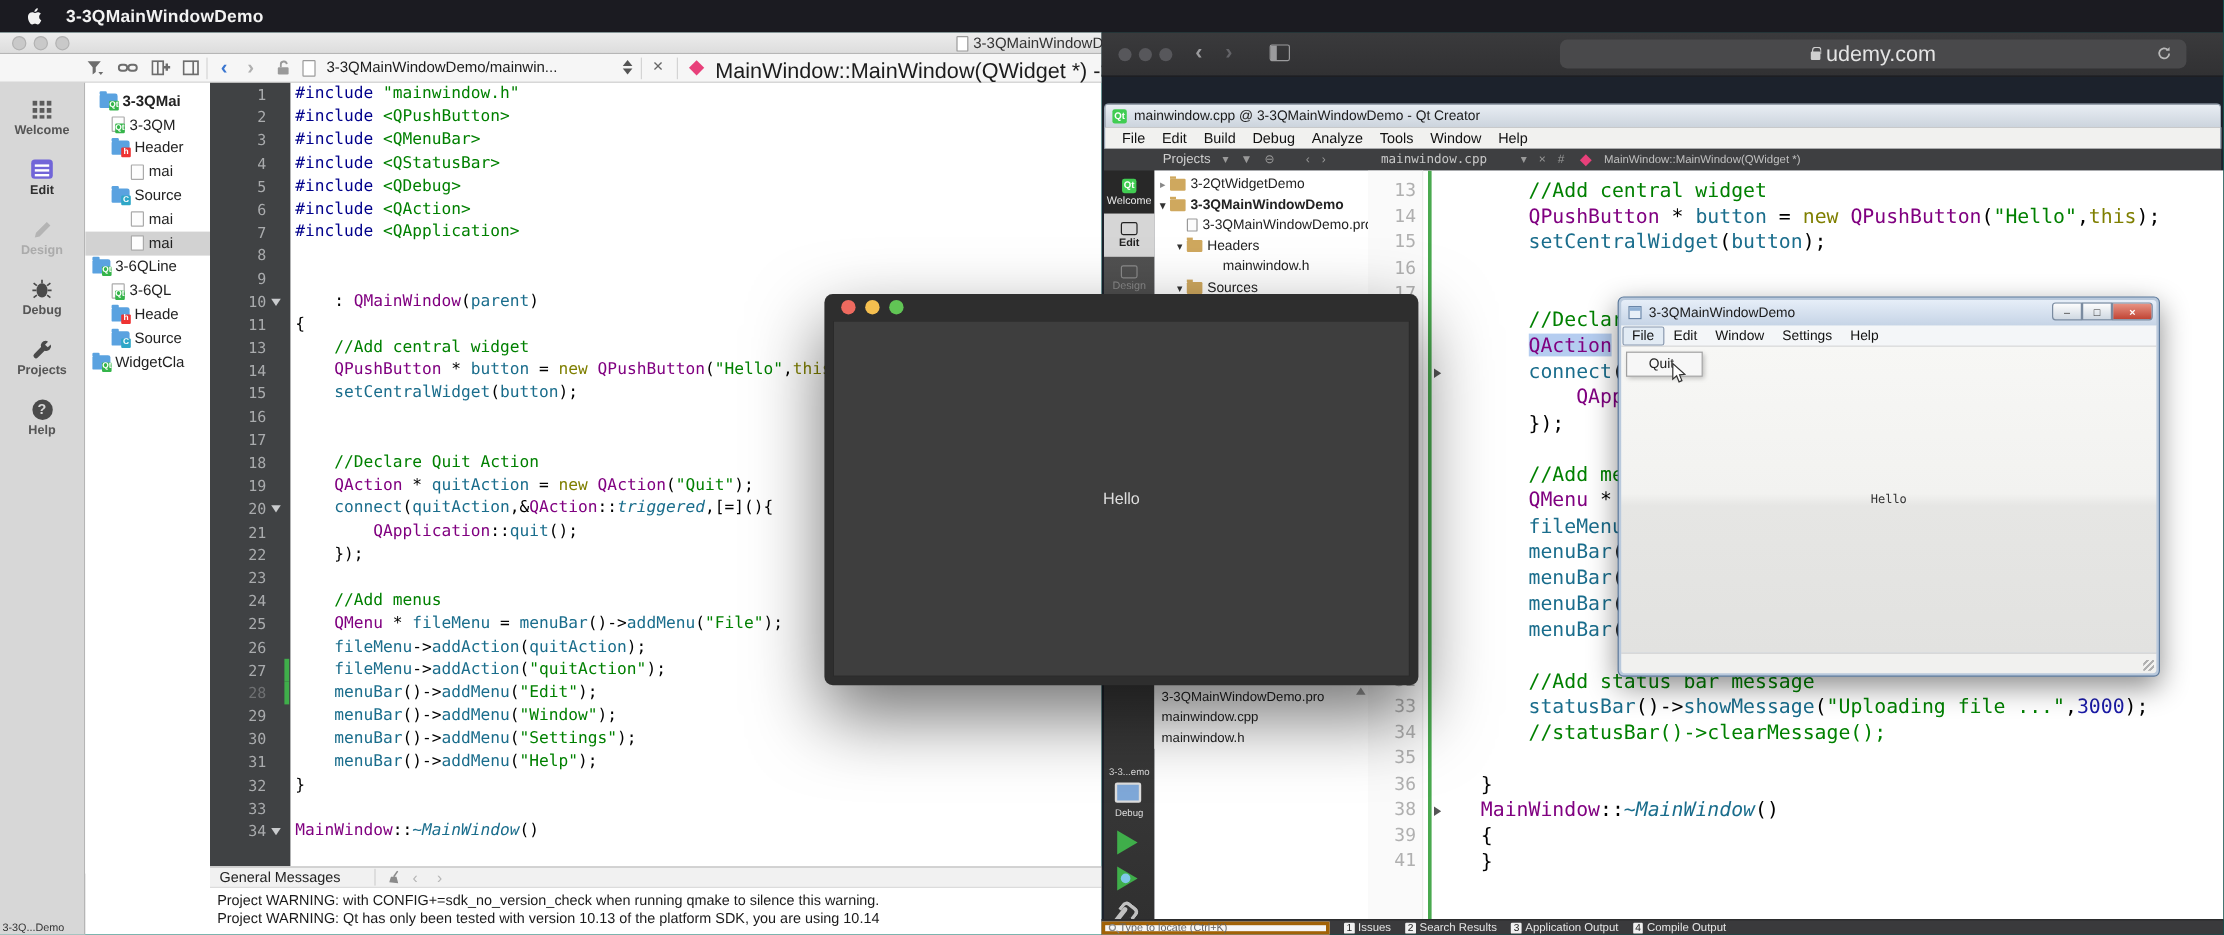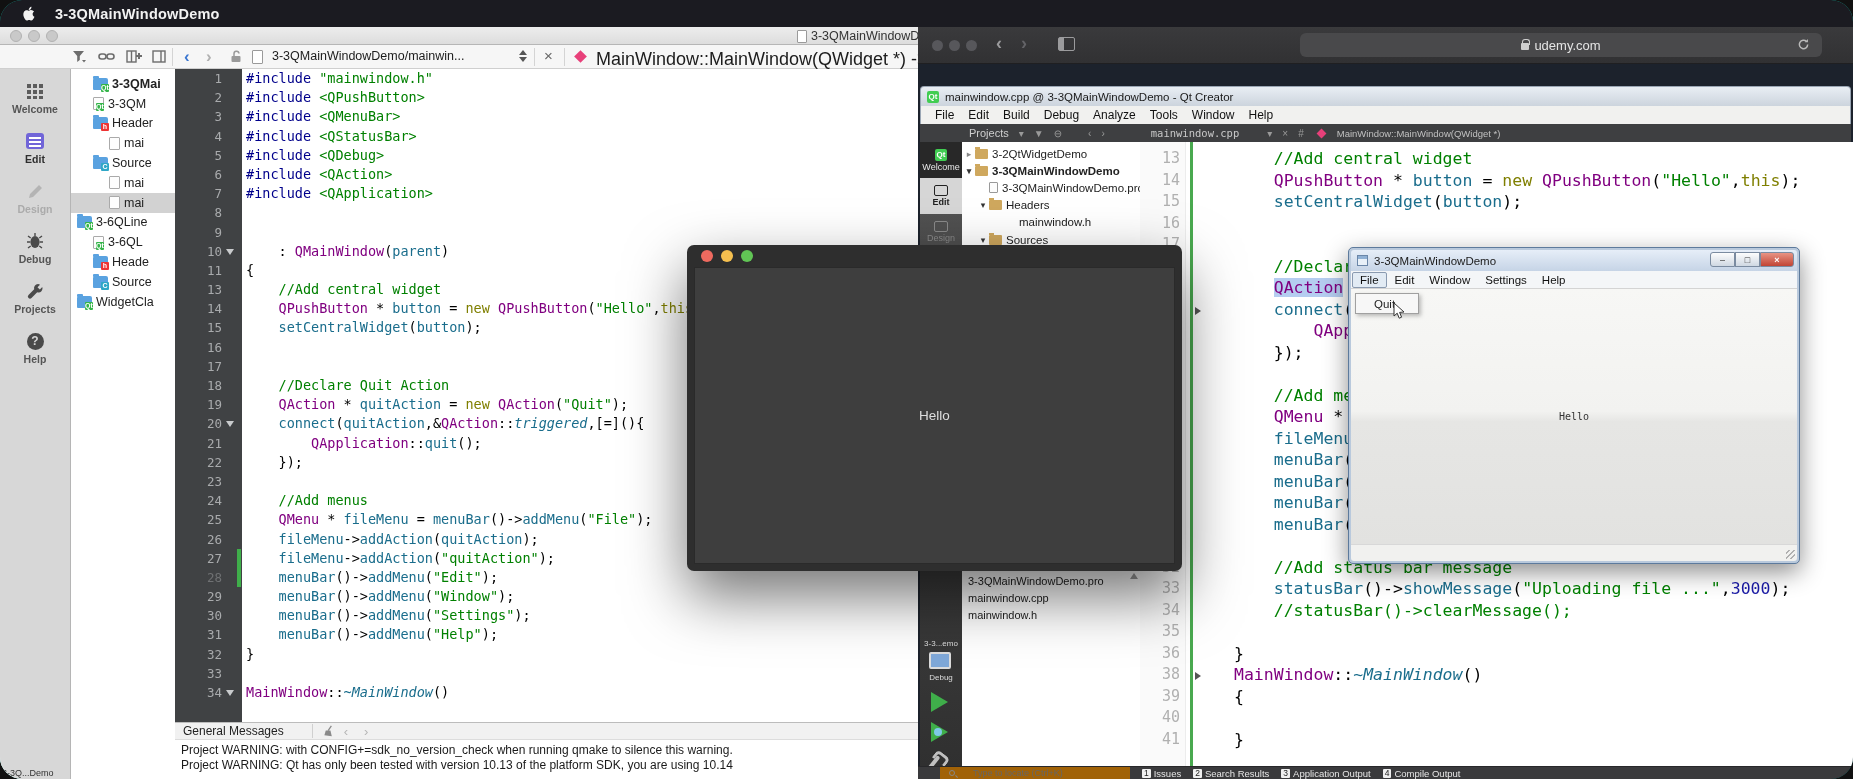--- a/index.html
+++ b/index.html
@@ -1,18 +1,18 @@
 <!DOCTYPE html>
 <html><head>
 <meta charset="utf-8">
 <style>
   html,body{margin:0;padding:0;background:#111;}
   *{box-sizing:border-box;}
   .screen{position:relative;width:1853px;height:779px;overflow:hidden;background:#14b8a6;
-          font-family:"Liberation Sans",sans-serif;border-radius:22px;-webkit-font-smoothing:antialiased;}
+          font-family:"Liberation Sans",sans-serif;-webkit-font-smoothing:antialiased;}
   
   .macbar{position:absolute;left:0;top:0;width:1853px;height:27px;background:#1b1b21;z-index:60;
           display:flex;align-items:center;color:#f2f2f2;}
   .apple{width:15px;height:15px;margin-left:22px;margin-right:18px;}
   .macbar .apptitle{font-size:14.5px;font-weight:bold;letter-spacing:.2px;}
   
   .creator{position:absolute;left:0;top:27px;width:918px;height:752px;background:#fff;z-index:10;}
   .c-title{position:absolute;left:0;top:0;width:100%;height:18px;
            background:linear-gradient(#ededed,#dddddd);border-bottom:1px solid #b6b6b6;}
   .tl{position:absolute;top:3px;width:12px;height:12px;border-radius:50%;}
@@ -82,21 +82,21 @@
   .broom{width:13px;height:13px;}
   
   .safari{position:absolute;left:918px;top:27px;width:935px;height:752px;background:#1c222c;z-index:20;}
   .s-tool{position:absolute;left:0;top:0;width:100%;height:37px;background:linear-gradient(#3a3a3c,#313133);border-bottom:1px solid #1f1f21;}
   .sdot{position:absolute;top:13px;width:11px;height:11px;border-radius:50%;background:#57575b;}
   .s-nav{position:absolute;top:6px;font-size:18px;color:#9b9b9d;font-weight:bold;}
   .s-nav.fwd{color:#636367;}
   .sideico{position:absolute;left:140px;top:10px;width:17px;height:14px;border:1.5px solid #9b9b9d;border-radius:2px;}
   .sideico:before{content:"";position:absolute;left:0;top:0;bottom:0;width:5px;background:#9b9b9d;}
   .urlbox{position:absolute;left:382px;top:6px;width:522px;height:24px;background:#49494b;border-radius:6px;
-          display:flex;align-items:center;justify-content:center;color:#e4e4e4;font-size:13px;gap:5px;}
+          display:flex;align-items:center;justify-content:center;color:#e4e4e4;font-size:18px;gap:5px;}
   .lockico{width:8px;height:7px;background:#cfcfcf;border-radius:1px;position:relative;margin-top:3px;}
   .lockico:before{content:"";position:absolute;left:1px;top:-4px;width:6px;height:5px;border:1.5px solid #cfcfcf;border-bottom:none;border-radius:3px 3px 0 0;}
   .reload{position:absolute;right:12px;top:5px;width:13px;height:13px;}
   
   .vtitle{position:absolute;left:2px;top:59px;width:931px;height:20px;background:linear-gradient(#e9eef4,#ccd4dd);
           border:1px solid #9aa6b4;border-bottom:none;border-radius:4px 4px 0 0;display:flex;align-items:center;font-size:11.5px;color:#1a1a1a;}
   .qtico{width:12px;height:12px;background:#41cd52;border-radius:2px;margin:0 6px 0 6px;color:#fff;font-size:8px;font-weight:bold;
          display:flex;align-items:center;justify-content:center;}
   .qtico:after{content:"Qt";}
   .vmenu{position:absolute;left:2px;top:79px;width:931px;height:18px;background:#f1f1ef;border-left:1px solid #9aa6b4;border-right:1px solid #9aa6b4;
@@ -138,22 +138,22 @@
   .vgreen{position:absolute;left:50px;top:0;width:2.5px;height:100%;background:#49a94f;}
   .vcode{position:absolute;left:0;top:6px;width:100%;font-family:"DejaVu Sans Mono","Liberation Mono",monospace;font-size:16.5px;}
   .vcrow{position:relative;height:21.5px;line-height:21.5px;white-space:pre;}
   .vcrow .num{position:absolute;left:0;width:40px;text-align:right;color:#b0b0b0;font-size:15px;}
   .vcrow .num.b{color:#3a3a3a;font-weight:bold;}
   .vcrow .foldm{position:absolute;left:55px;top:8px;width:0;height:0;border-top:4px solid transparent;border-bottom:4px solid transparent;border-left:6px solid #555;}
   .vcrow .src{position:absolute;left:94px;top:0;}
   
   .vbottom{position:absolute;left:0;top:739px;width:935px;height:13px;background:#3a3a3c;border-top:1px solid #28282a;
            display:flex;align-items:center;color:#e6e6e6;font-size:9.5px;}
-  .locator{margin-left:22px;width:190px;height:11px;background:#f6f6f6;border:6px solid #a16207;color:#666;
-           display:flex;align-items:center;gap:18px;padding-left:3px;font-size:9px;}
+  .locator{width:190px;height:11px;background:#f6f6f6;border:3px solid #a16207;color:#666;
+           display:flex;align-items:center;gap:3px;padding-left:3px;font-size:9px;}
   .mag{width:6px;height:6px;border:1.2px solid #888;border-radius:50%;position:relative;flex:none;}
   .mag:after{content:"";position:absolute;left:5px;top:5px;width:3px;height:1.2px;background:#888;transform:rotate(45deg);}
   .otab{display:flex;align-items:center;gap:3px;margin-left:12px;white-space:nowrap;}
   .otab .nchip{background:#f0f0f0;color:#222;font-size:8.5px;padding:0 2px;border-radius:1px;line-height:9px;}
   
   .hwin{position:absolute;left:430px;top:220px;width:452px;height:317px;background:#b9c9dc;border:1px solid #5d7globalThis;border:1px solid #5d7a9c;
         border-radius:5px;box-shadow:0 8px 24px rgba(0,0,0,.45);padding:2px;z-index:30;}
   .hw-title{height:21px;display:flex;align-items:center;font-size:11.5px;color:#1a1a1a;position:relative;
             background:linear-gradient(#e6eef8,#c6d4e6);border-radius:3px 3px 0 0;}
   .hw-appico{width:11px;height:11px;border:1px solid #6a86a8;background:#e8f0f8;margin:0 6px 0 6px;position:relative;}
@@ -304,21 +304,21 @@
         <div class="mode">
           <span class="mico">
             <span class="helpico"></span>
           </span>
           <span class="lbl">Help</span>
         </div>
       </div>
     <span class="kitlabel">3-3Q...Demo</span>
 
     <div class="tree" id="macTree">
-        <div class="trow bold" style="padding-left: 22px;">
+        <div class="trow bold" style="padding-left: 12px;">
           <span class="tic fold">
             <span class="badge">Qt</span>
           </span>
           <span>3-3QMai</span>
         </div>
         <div class="trow" style="padding-left: 22px;">
           <span class="tic doc">
             <span class="badge">Qt</span>
           </span>
           <span>3-3QM</span>
@@ -560,21 +560,20 @@
           <div class="vcrow"><span class="num">29</span><span class="src"><span class="tk-p">    </span><span class="tk-f">menuBar</span><span class="tk-p">()-&gt;</span><span class="tk-f">addMenu</span><span class="tk-p">(</span><span class="tk-s">"Settings"</span><span class="tk-p">);</span></span></div>
           <div class="vcrow"><span class="num">30</span><span class="src"><span class="tk-p">    </span><span class="tk-f">menuBar</span><span class="tk-p">()-&gt;</span><span class="tk-f">addMenu</span><span class="tk-p">(</span><span class="tk-s">"Help"</span><span class="tk-p">);</span></span></div>
           <div class="vcrow"><span class="num">31</span><span class="src"></span></div>
           <div class="vcrow"><span class="num">32</span><span class="src"><span class="tk-c">    //Add status bar message</span></span></div>
           <div class="vcrow"><span class="num">33</span><span class="src"><span class="tk-p">    </span><span class="tk-f">statusBar</span><span class="tk-p">()-&gt;</span><span class="tk-f">showMessage</span><span class="tk-p">(</span><span class="tk-s">"Uploading file ..."</span><span class="tk-p">,</span><span class="tk-n">3000</span><span class="tk-p">);</span></span></div>
           <div class="vcrow"><span class="num">34</span><span class="src"><span class="tk-c">    //statusBar()-&gt;clearMessage();</span></span></div>
           <div class="vcrow"><span class="num">35</span><span class="src"></span></div>
           <div class="vcrow"><span class="num">36</span><span class="src"><span class="tk-p">}</span></span></div>
           <div class="vcrow"><span class="num">38</span><span class="foldm"></span><span class="src"><span class="tk-t">MainWindow</span><span class="tk-p">::</span><span class="tk-v">~MainWindow</span><span class="tk-p">()</span></span></div>
           <div class="vcrow"><span class="num">39</span><span class="src"><span class="tk-p">{</span></span></div>
-          <div class="vcrow"><span class="num">40</span><span class="src"></span></div>
           <div class="vcrow"><span class="num">41</span><span class="src"><span class="tk-p">}</span></span></div>
         </div>
     </div>
 
     <div class="odocs" id="vDocs">
       <span class="oscroll"></span>
     <div class="vrow">3-3QMainWindowDemo.pro</div>
         <div class="vrow">mainwindow.cpp</div>
         <div class="vrow">mainwindow.h</div>
       </div>

